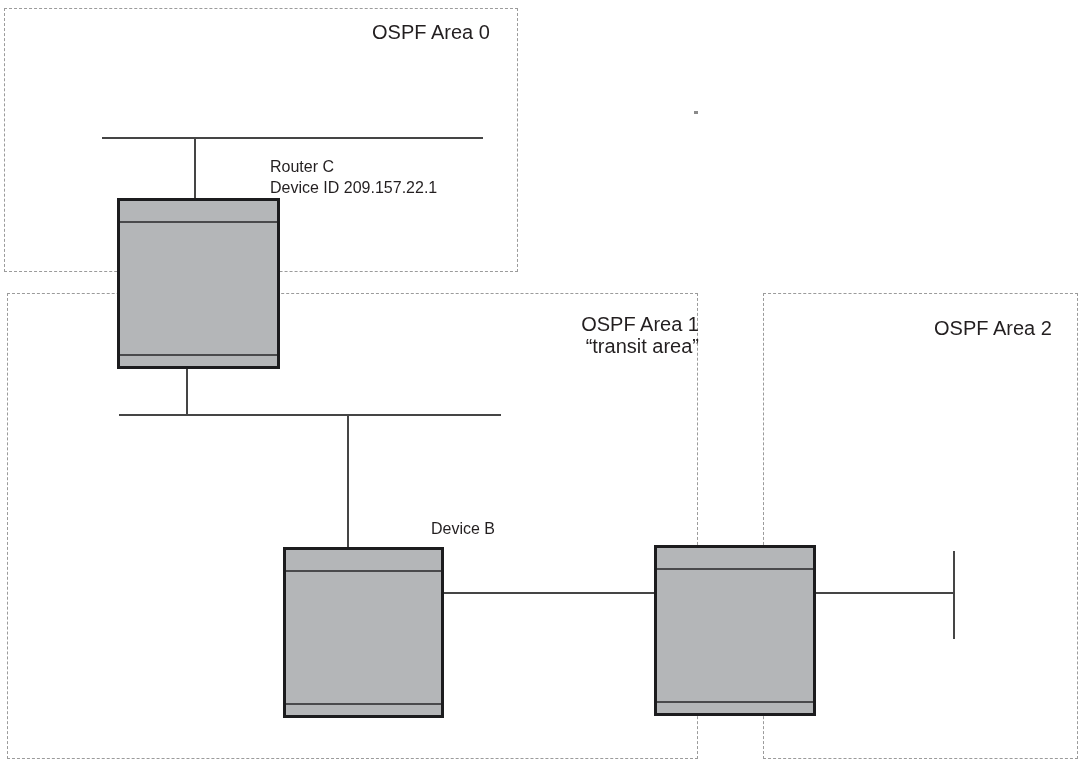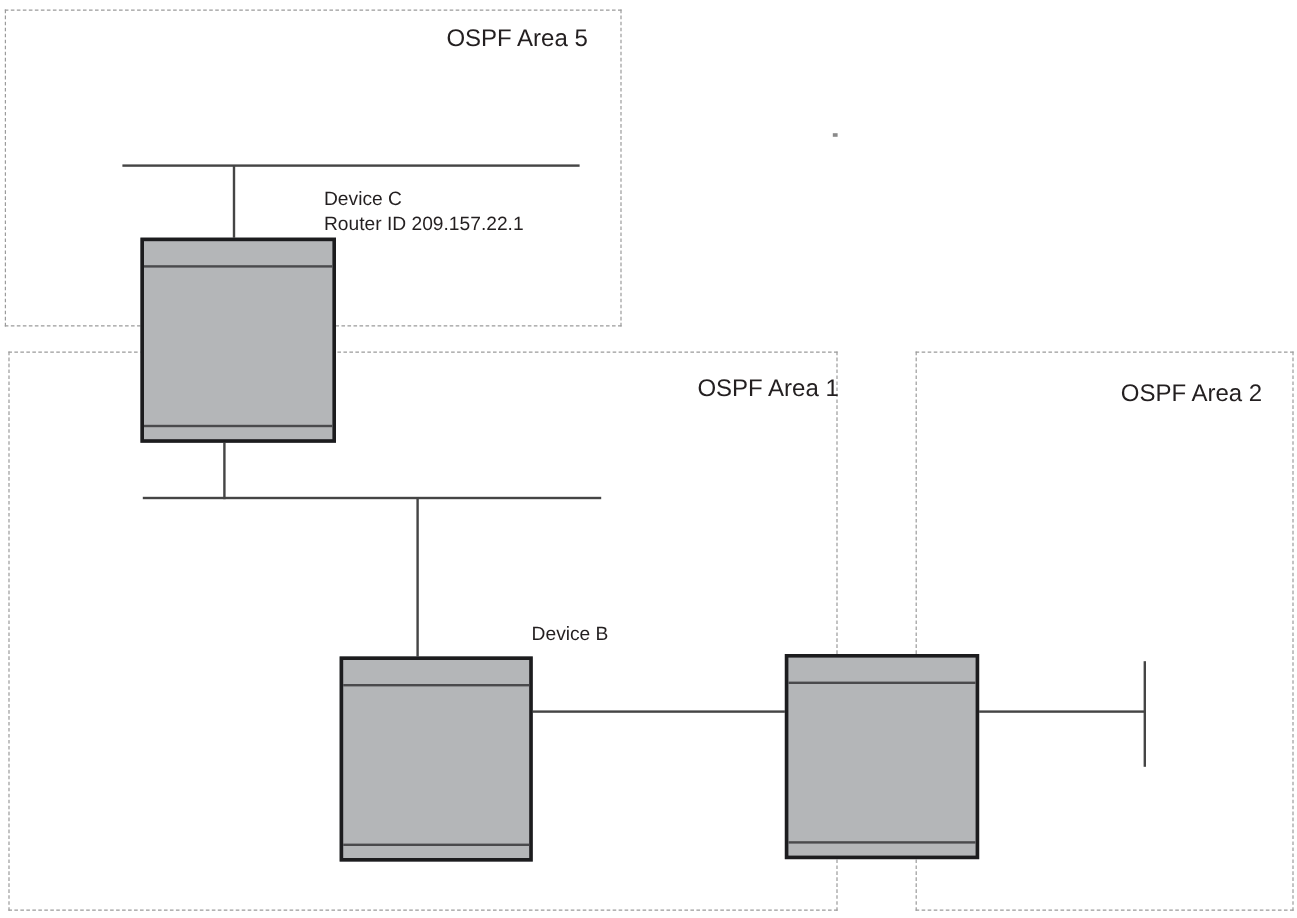--- a/index.html
+++ b/index.html
@@ -64,37 +64,38 @@
   #link-b-up{left:347px;top:415px;height:134px;}
   #link-b-a{left:443px;top:592px;width:214px;}
   #link-a-seg{left:815px;top:592px;width:139px;}
   #stub-area2{left:953px;top:551px;height:88px;}
 
   #device-c{left:117px;top:198px;width:163px;height:171px;}
   #device-b{left:283px;top:547px;width:161px;height:171px;}
   #device-a{left:654px;top:545px;width:162px;height:171px;}
 
   #device-c-label{left:270px;top:156px;}
-  #device-b-label{left:431px;top:518px;margin-left:12px;}
+  #device-b-label{left:431px;top:518px;}
   #device-a-label{left:818px;top:498px;}
 
   #dot-artifact{left:694px;top:111px;}
 </style>
 </head>
 <body>
 
 <div class="canvas">
 
   <div class="area-box" id="area0-box"></div>
   <div class="area-box" id="area1-box"></div>
   <div class="area-box" id="area2-box"></div>
 
-  <div class="area-label" id="area0-label">OSPF Area 5</div>
+  <div class="area-label" id="area0-label">OSPF Area 0</div>
   <div class="area-label centered" id="area1-label">
     <div>OSPF Area 1</div>
+    <div>“transit area”</div>
   </div>
   <div class="area-label" id="area2-label">OSPF Area 2</div>
 
   <div class="seg" id="seg-area0"></div>
   <div class="seg" id="seg-area1"></div>
   <div class="vlink" id="stub-area2"></div>
 
   <div class="vlink" id="link-c-up"></div>
   <div class="vlink" id="link-c-down"></div>
   <div class="vlink" id="link-b-up"></div>
@@ -111,22 +112,22 @@
     <div class="body"></div>
     <div class="band-bottom"></div>
   </div>
   <div class="device" id="device-a">
     <div class="band-top"></div>
     <div class="body"></div>
     <div class="band-bottom"></div>
   </div>
 
   <div class="device-label" id="device-c-label">
-    <div>Device C</div>
-    <div>Router ID 209.157.22.1</div>
+    <div>Router C</div>
+    <div>Device ID 209.157.22.1</div>
   </div>
   <div class="device-label" id="device-b-label">
     <div>Device B</div>
   </div>
 
   <div class="dot-artifact" id="dot-artifact"></div>
 
 </div>
 
 </body></html>

